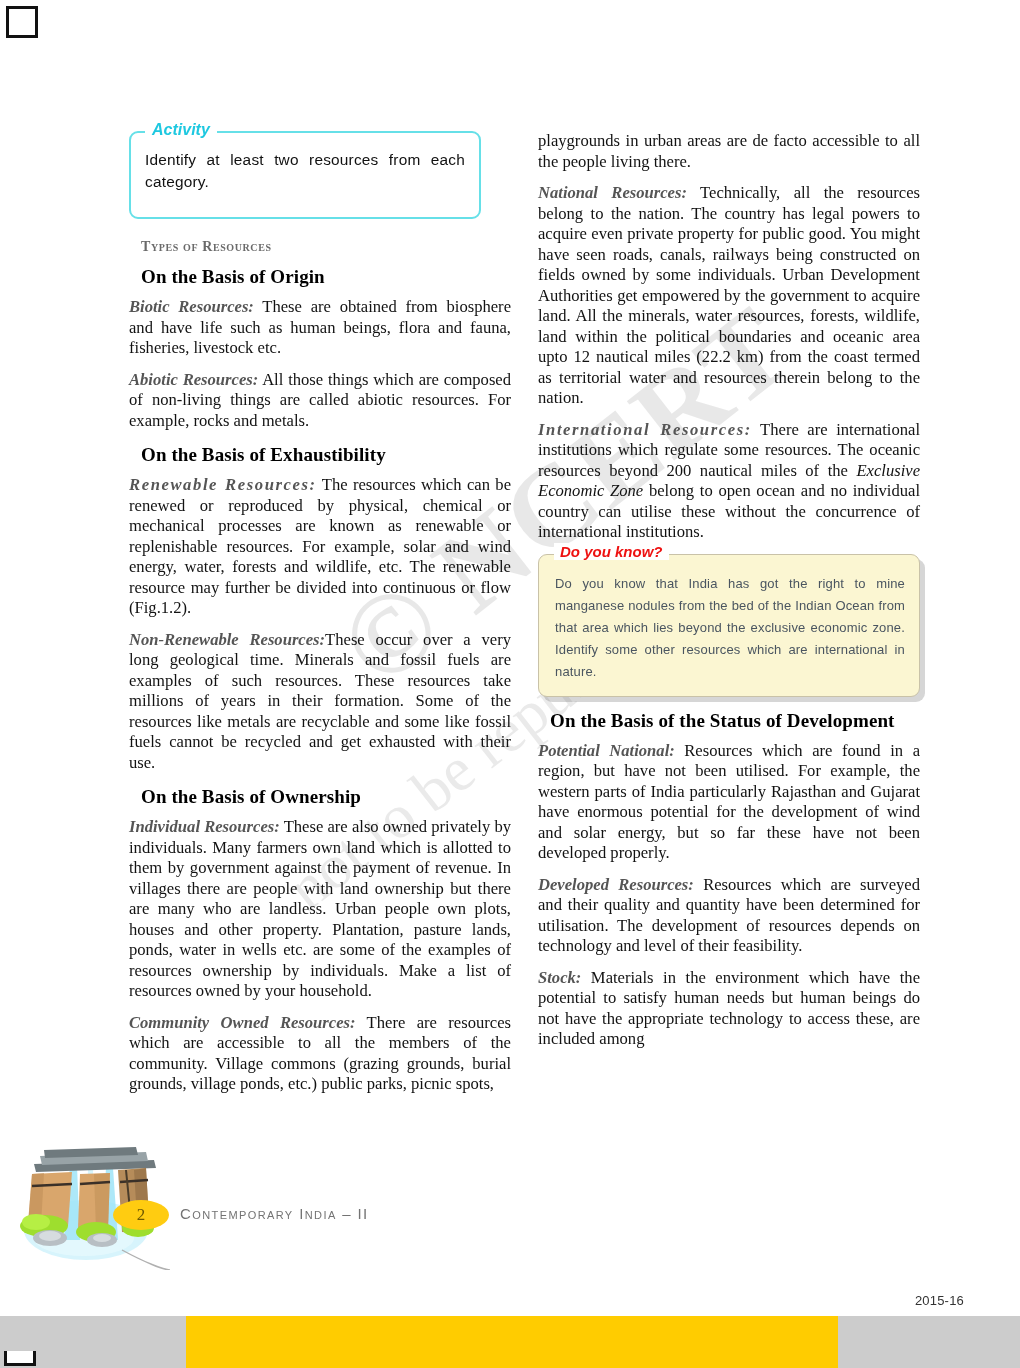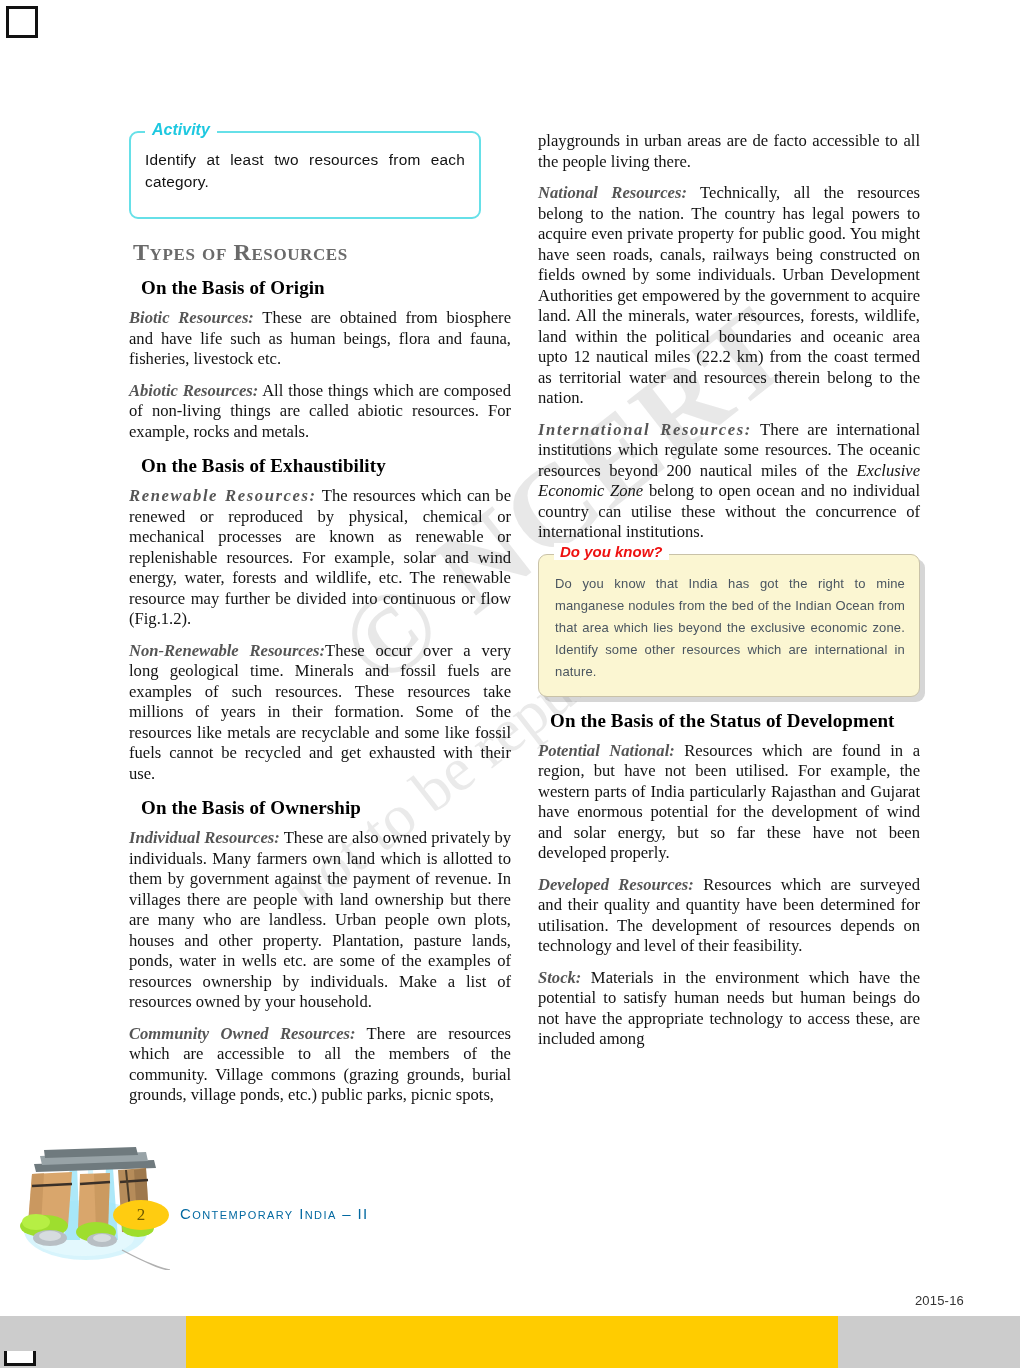--- a/index.html
+++ b/index.html
@@ -128,22 +128,22 @@
     margin: 14px 0 10px 12px;
     font-size: 19px;
     font-weight: bold;
     color: #000000;
     letter-spacing: 0.1px;
     line-height: 20px;
   }
   h3.sub.first { margin-top: 0; }
 
   h2.section {
-    margin: 20px 0 12px 4px;
-    font-size: 24px;
+    margin: 20px 0 12px 12px;
+    font-size: 14px;
     font-weight: bold;
     color: #6a6a6a;
     font-variant: small-caps;
     letter-spacing: 0.6px;
   }
 
   
   .activity-box {
     position: relative;
     border: 2px solid #66e0e8;
@@ -239,21 +239,21 @@
     justify-content: center;
   }
   .book-title {
     position: absolute;
     left: 180px;
     top: 13px;
     font-family: "Liberation Sans", sans-serif;
     font-variant: small-caps;
     font-size: 15px;
     letter-spacing: 1.4px;
-    color: #0369a1;
+    color: #737373;
   }
 
   
   .deco {
     position: absolute;
     left: 14px;
     top: 1130px;
     width: 160px;
     height: 140px;
     z-index: 11;

